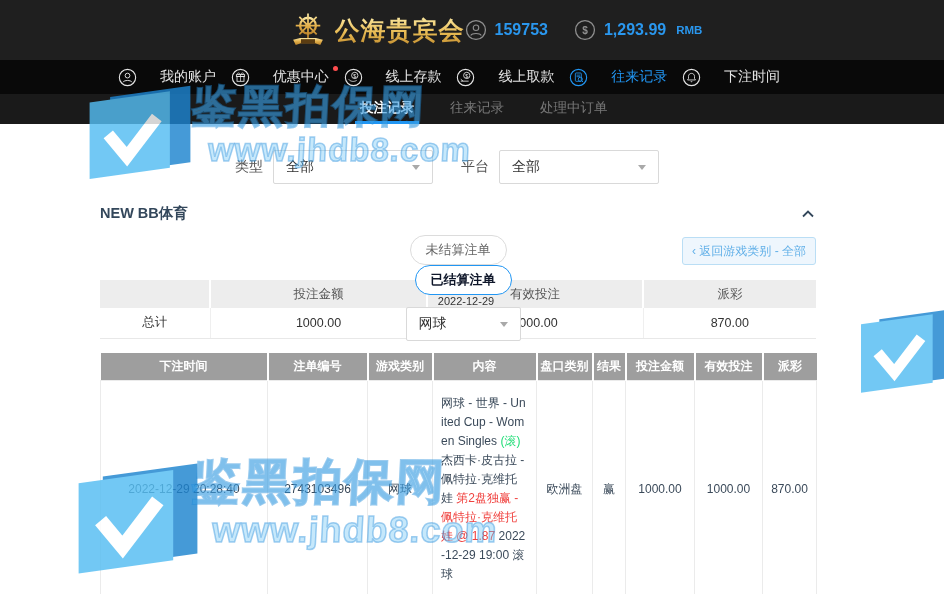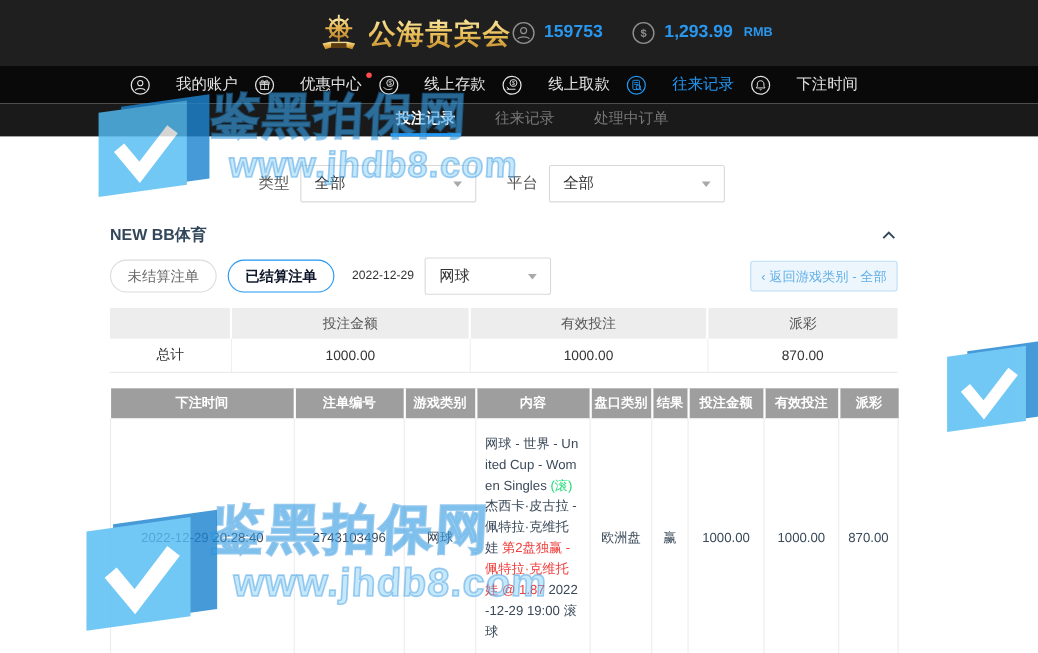--- a/index.html
+++ b/index.html
@@ -39,21 +39,21 @@
   .filters .first { margin-left:135px; }
   .filters .gap { width:28px; }
   .select { width:160px; height:34px; border:1px solid #d9d9d9; border-radius:2px; background:#fff;
     display:flex; align-items:center; justify-content:space-between; padding:16px 12px; font-size:14px; color:#333; cursor:pointer; }
   .caret { width:0; height:0; border-left:4px solid transparent; border-right:4px solid transparent; border-top:5px solid #a9a9a9; }
 
   .section-head { margin-top:20px; display:flex; align-items:center; justify-content:space-between; }
   .section-title { font-size:14.5px; font-weight:bold; color:#33475b; }
   .collapse-btn { width:16px; height:16px; cursor:pointer; }
 
-  .controls { margin-top:12px; display:flex; align-items:center; position:relative; height:32px; }
+  .controls { margin-top:12px; display:flex; align-items:center; position:relative; height:32px;flex-direction:column; }
   .pill { height:30px; line-height:28px; padding:0 15px; border:1px solid #dcdcdc; border-radius:16px;
     font-size:13px; color:#666; background:#fff; cursor:pointer; white-space:nowrap; }
   .pill.active { border-color:#2196f3; color:#0f172a; font-weight:bold; margin-left:10px; }
   .date-text { margin-left:16px; font-size:11px; color:#333; cursor:pointer; }
   .select.small { width:115px; height:32px; margin-left:10px; }
   .back-btn { position:absolute; right:0; top:2px; height:28px; line-height:24px; padding:0 9px;
     background:#eef6fd; border:1px solid #badef5; border-radius:3px; color:#62b0e8; font-size:12px; cursor:pointer; white-space:nowrap; }
 
   
   table { border-collapse:collapse; table-layout:fixed; width:716px; }

